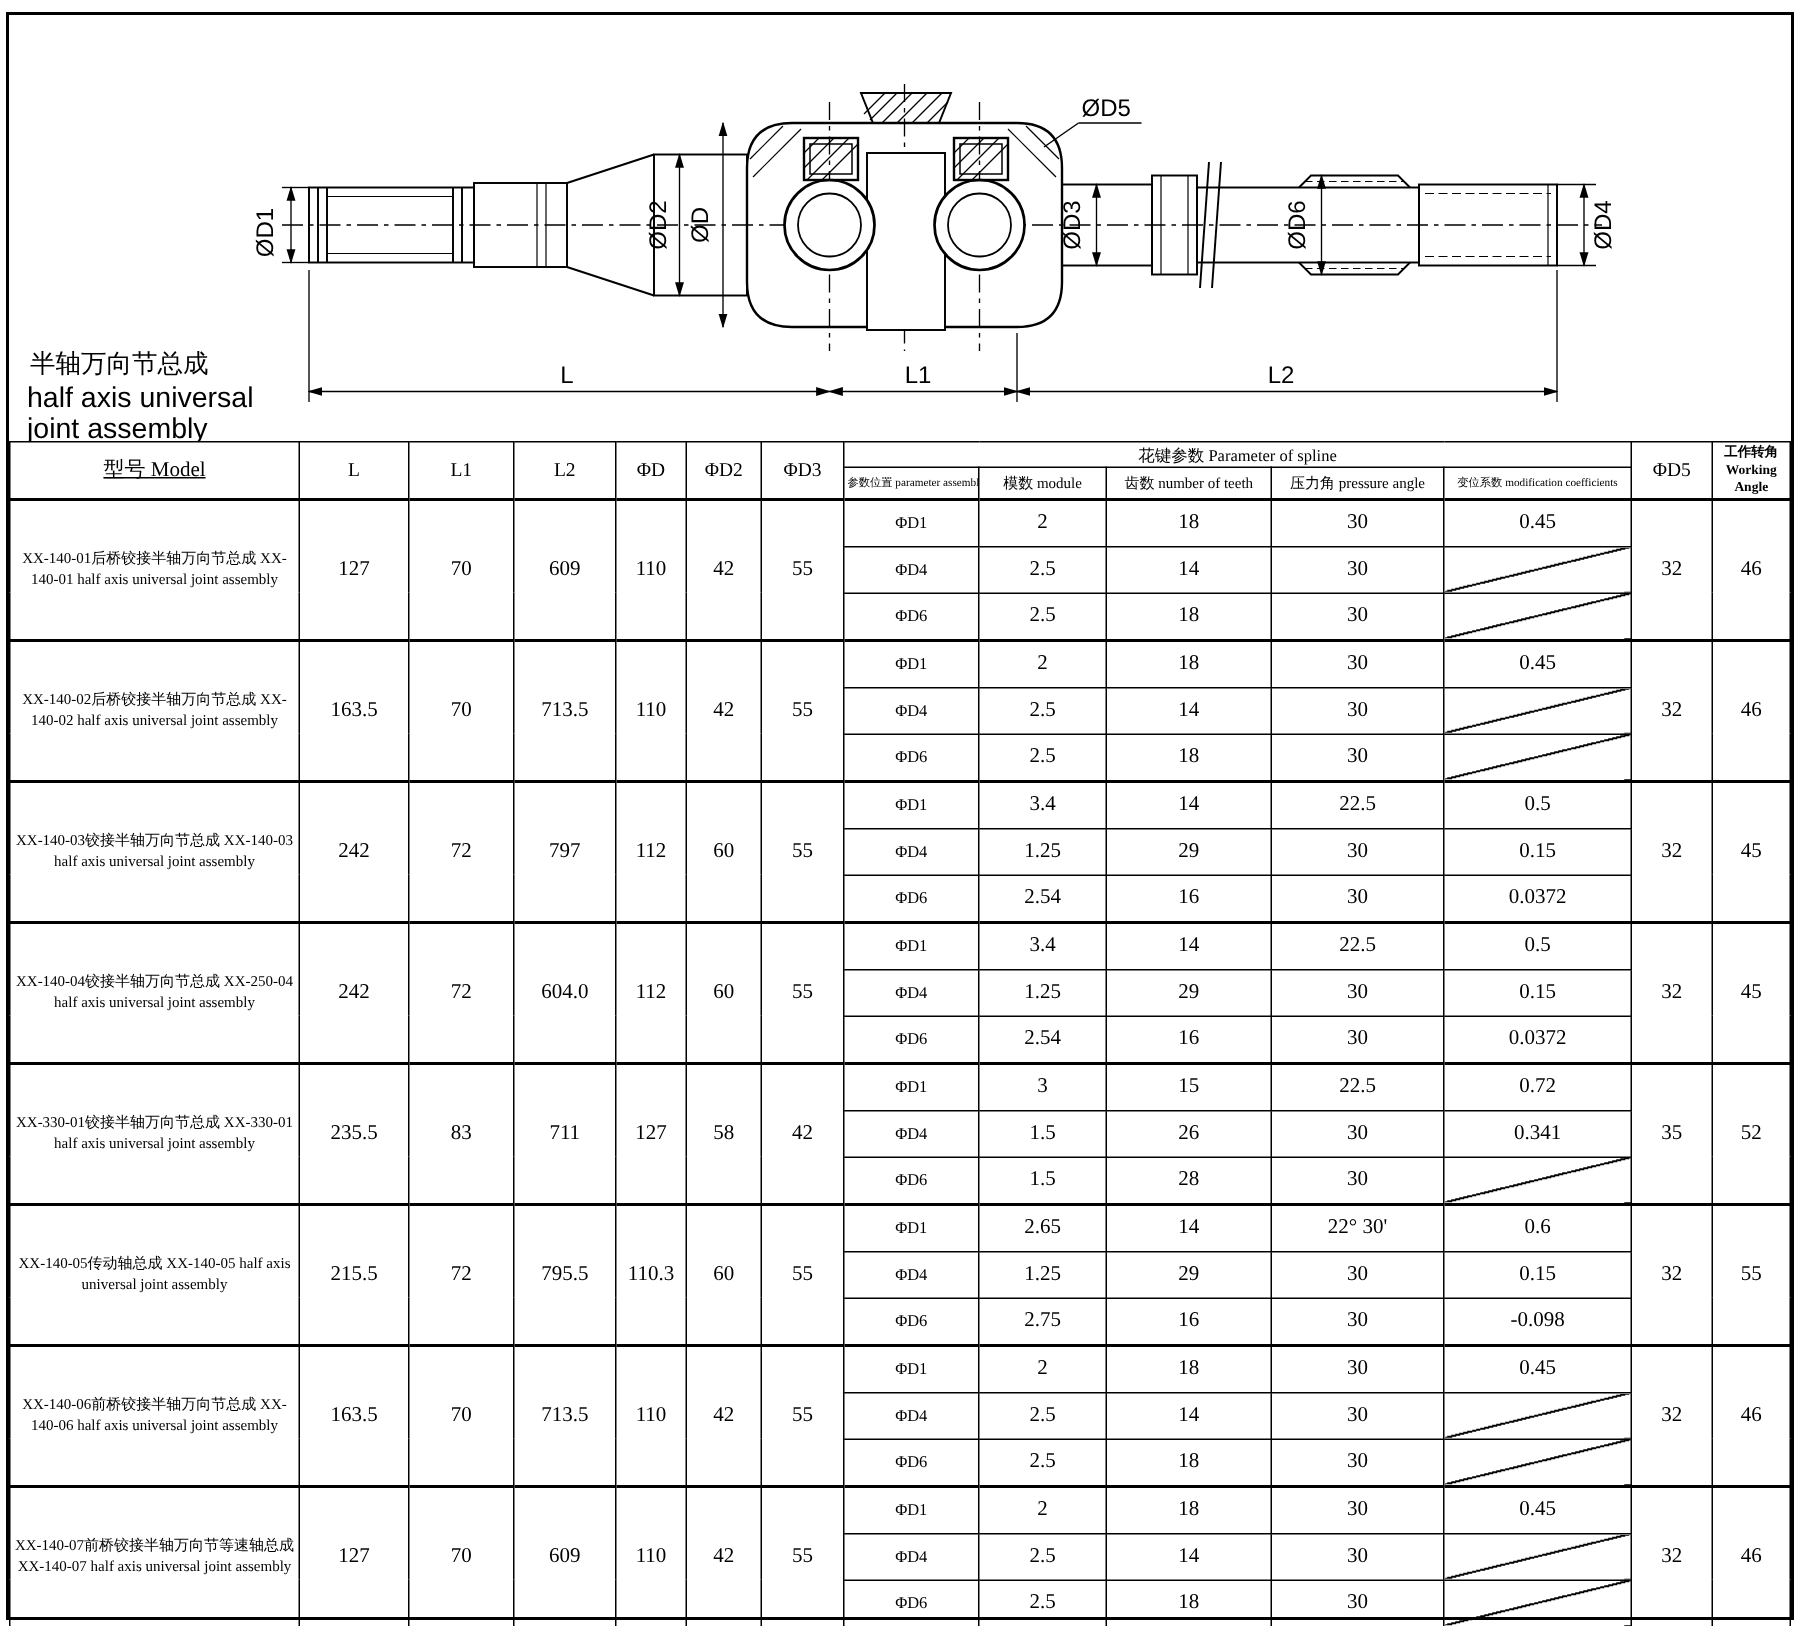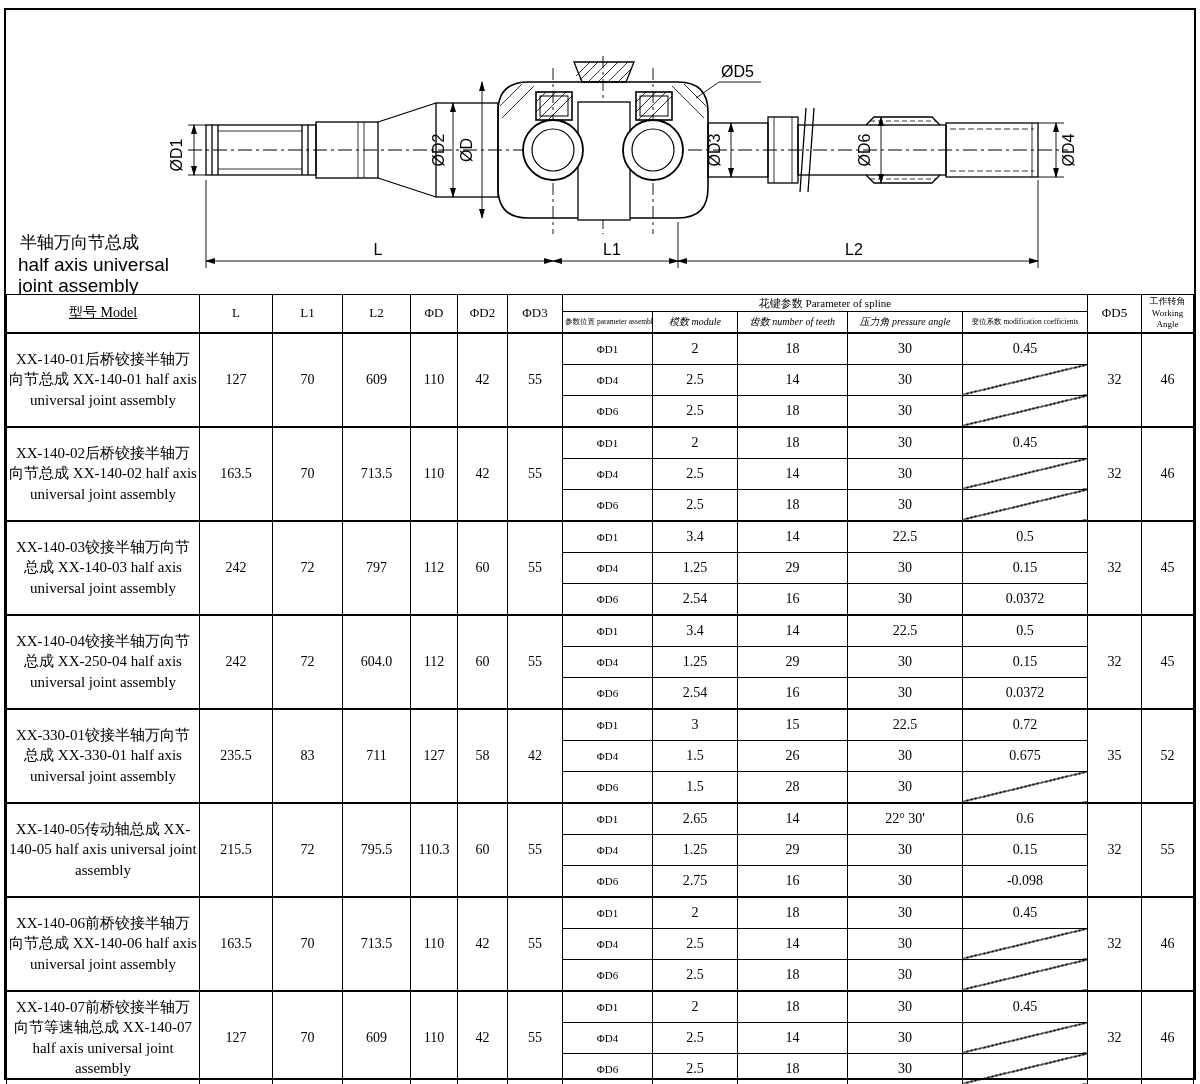--- a/index.html
+++ b/index.html
@@ -8,26 +8,26 @@
   .drawing-area{position:relative;width:100%;height:284px;overflow:hidden;}
   .drawing-area svg{display:block;}
   table.spec{border-collapse:collapse;table-layout:fixed;width:100%;height:780px;}
   table.spec th,table.spec td{border:1px solid #000;text-align:center;vertical-align:middle;padding:0 2px;overflow:hidden;}
   thead th{font-family:"Liberation Serif","DejaVu Serif",serif;font-weight:normal;}
   tr.hdr-top{height:17px;}
   tr.hdr-sub{height:21px;}
   th.h-model{font-size:14px;text-decoration:underline;}
   th.h-dim{font-size:13px;}
   th.h-spline{font-size:11px;margin-top:40px;}
-  th.h-sub{font-size:10px;white-space:nowrap;font-style:italic;}
+  th.h-sub{font-size:10px;white-space:nowrap;}
   th.h-sub-sm{font-size:7.5px;white-space:nowrap;}
-  th.h-angle{font-size:9px;line-height:1.25;}
+  th.h-angle{font-size:9px;line-height:1.25;font-weight:bold;}
   thead th{border-bottom-width:1px;}
   tbody td{font-family:"Liberation Serif","DejaVu Serif",serif;font-size:14px;height:30px;}
-  td.model-cell{font-size:15px;line-height:1.35;padding:0 4px;}
+  td.model-cell{font-size:10px;line-height:1.35;padding:0 4px;}
   td.pos{font-size:11px;}
   tr.group-start td{border-top:2px solid #000;}
   td.slash{background-image:linear-gradient(to bottom right,transparent calc(50% - 0.7px),#000 calc(50% - 0.7px),#000 calc(50% + 0.7px),transparent calc(50% + 0.7px));}
   .t-cn{font-size:17px;}
   .t-en{font-size:19px;}
   text{fill:#000;}
 </style>
 </head>
 <body>
 
@@ -353,21 +353,21 @@
           <td class="num">22.5</td>
           <td class="num">0.72</td>
           <td class="num" rowspan="3">35</td>
           <td class="num" rowspan="3">52</td>
         </tr>
         <tr>
           <td class="pos">ΦD4</td>
           <td class="num">1.5</td>
           <td class="num">26</td>
           <td class="num">30</td>
-          <td class="num">0.675</td>
+          <td class="num">0.341</td>
         </tr>
         <tr>
           <td class="pos">ΦD6</td>
           <td class="num">1.5</td>
           <td class="num">28</td>
           <td class="num">30</td>
           <td class="num slash"></td>
         </tr>
         <tr class="group-start">
           <td class="model-cell" rowspan="3">XX-140-05传动轴总成  XX-140-05 half axis universal joint assembly</td>

